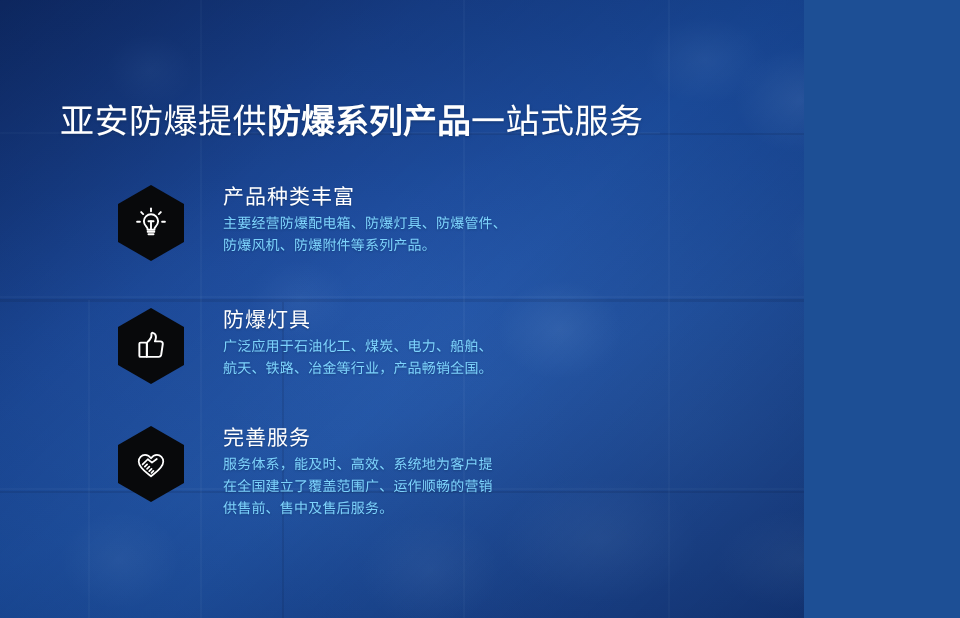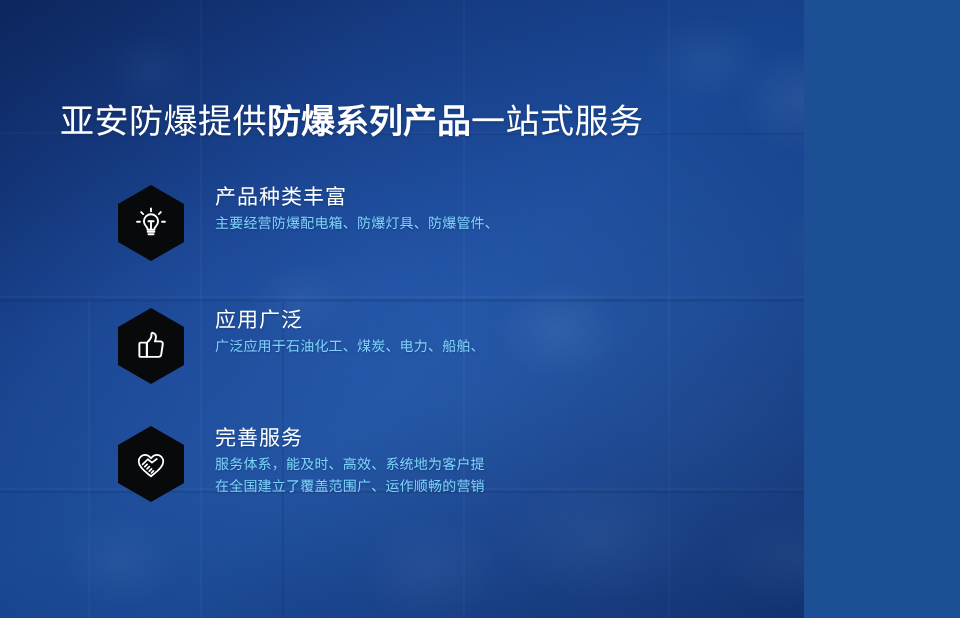--- a/index.html
+++ b/index.html
@@ -112,21 +112,21 @@
     background: #08090b;
     clip-path: polygon(50% 0%, 100% 25%, 100% 75%, 50% 100%, 0% 75%, 0% 25%);
     display: flex;
     align-items: center;
     justify-content: center;
     margin-top: 2px;
   }
   .hex svg { display:block; }
 
   .ftext {
-    margin-left: 31px;
+    margin-left: 39px;
     padding-top: 0px;
   }
   .ftitle {
     font-size: 21px;
     line-height: 27px;
     font-weight: 400;
     color: #ffffff;
     letter-spacing: 1px;
     text-shadow: 0 1px 2px rgba(10,35,70,.4);
     white-space: nowrap;
@@ -187,54 +187,57 @@
             <path d="M11.6 10.2l2.5 2.5"></path>
             <path d="M36.4 10.2l-2.5 2.5"></path>
             <path d="M6.4 22.4H10"></path>
             <path d="M38 22.4h3.6"></path>
           </svg>
         </div>
         <div class="ftext">
           <div class="ftitle">产品种类丰富</div>
           <div class="fdesc">
             <div>主要经营防爆配电箱、防爆灯具、防爆管件、</div>
+            <div>防爆风机、防爆附件等系列产品。</div>
           </div>
         </div>
       </div>
 
       <div class="feature feature-2">
         <div class="hex">
           <svg width="36" height="36" viewBox="0 0 48 48" fill="none" stroke="#ffffff" stroke-width="2.6" stroke-linecap="round" stroke-linejoin="round">
             <path d="M18.5 19.5c2.2-1.9 4.6-4.6 5.6-7.1.6-1.5.6-3.1.5-4.3-.1-1 .7-1.8 1.7-1.6 1.9.4 4.3 1.8 4.3 5.6 0 2.3-.7 4.3-1.4 5.7h7.3c2 0 3.5 1.7 3.2 3.6l-2.1 14.2c-.3 1.7-1.7 2.9-3.4 2.9H18.5z"></path>
             <rect x="8.5" y="19.5" width="10" height="19" rx="1.6"></rect>
           </svg>
         </div>
         <div class="ftext">
-          <div class="ftitle">应用广泛</div>
+          <div class="ftitle">防爆灯具</div>
           <div class="fdesc">
             <div>广泛应用于石油化工、煤炭、电力、船舶、</div>
+            <div>航天、铁路、冶金等行业，产品畅销全国。</div>
           </div>
         </div>
       </div>
 
       <div class="feature feature-3">
         <div class="hex">
           <svg width="38" height="38" viewBox="0 0 48 48" fill="none" stroke="#ffffff" stroke-width="2.2" stroke-linecap="round" stroke-linejoin="round">
             <path d="M24 39.5C18.5 35 8.5 28.8 8.5 20.8c0-4.6 3.5-8.3 8-8.3 3 0 5.7 1.7 7.5 4.4 1.8-2.7 4.5-4.4 7.5-4.4 4.5 0 8 3.7 8 8.3 0 8-10 14.2-15.5 18.7z"></path>
             <path d="M13.4 24.6l6.6-6.6 5.2 4.2 6.1-4.6"></path>
             <path d="M16.2 27.4l2.9-2.9"></path>
             <path d="M19 30.2l2.9-2.9"></path>
             <path d="M21.8 33l2.9-2.9"></path>
             <path d="M24.6 35.2l2.5-2.5"></path>
           </svg>
         </div>
         <div class="ftext">
           <div class="ftitle">完善服务</div>
           <div class="fdesc">
             <div>服务体系，能及时、高效、系统地为客户提</div>
             <div>在全国建立了覆盖范围广、运作顺畅的营销</div>
+            <div>供售前、售中及售后服务。</div>
           </div>
         </div>
       </div>
 
     </div>
   </div>
 </div>
 
 </body></html>

